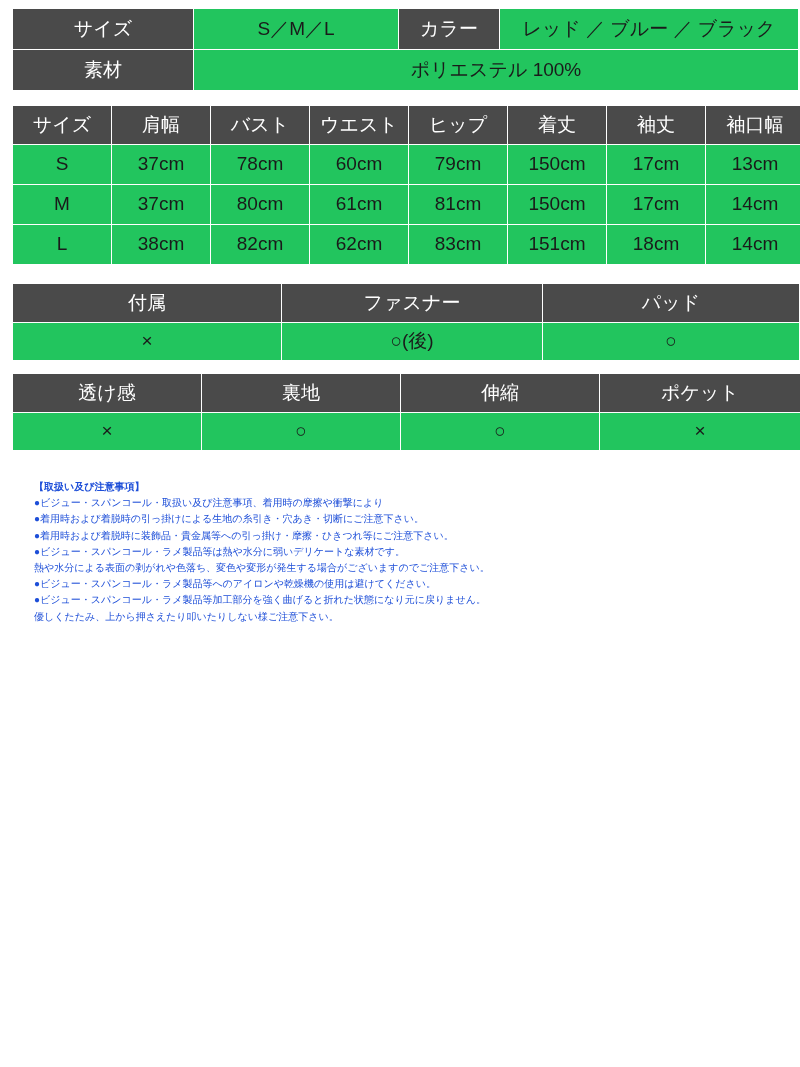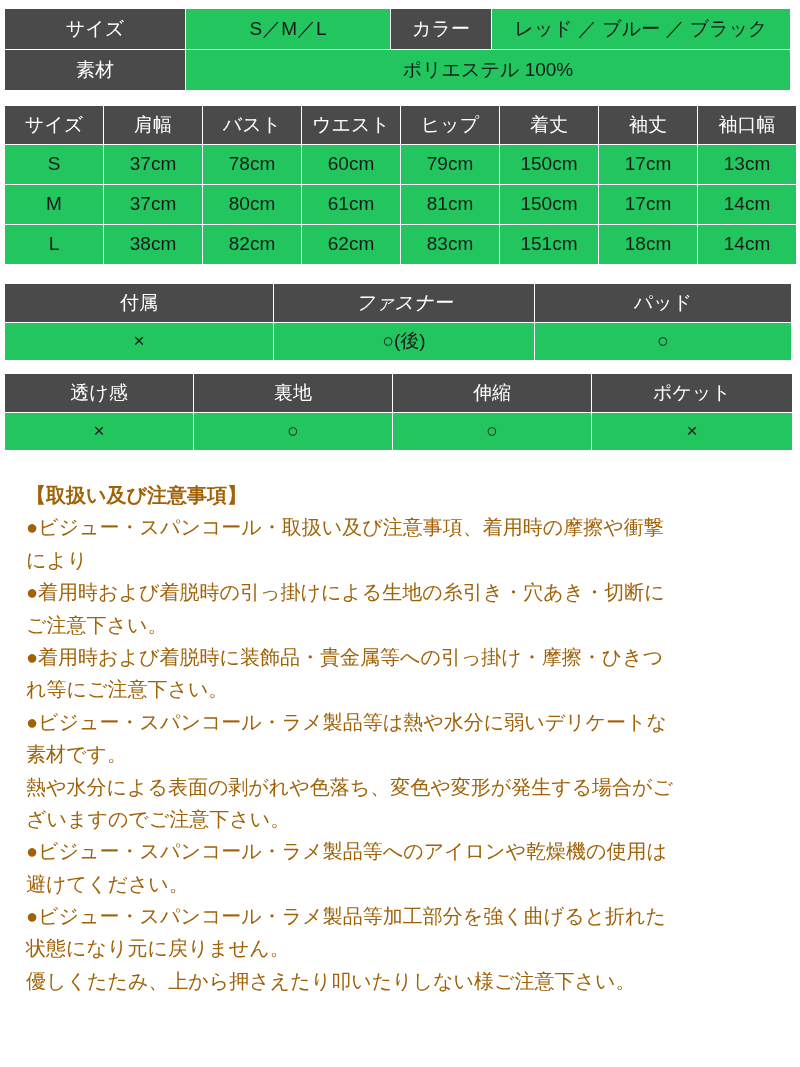--- a/index.html
+++ b/index.html
@@ -12,21 +12,21 @@
     height: 1067px;
     font-family: "Liberation Sans", "DejaVu Sans", sans-serif;
     color: #1a1a1a;
     -webkit-font-smoothing: antialiased;
   }
   .page {
     width: 684px;
     height: 1067px;
     position: relative;
     box-sizing: border-box;
-    padding: 8px 8px 0 4px;
+    padding: 8px 8px 0 12px;
     border-radius: 8px;
   }
   table {
     border-collapse: collapse;
     width: 784px;
     table-layout: fixed;
   }
   td, th {
     border: 1px solid #ffffff;
     text-align: center;
@@ -57,36 +57,36 @@
   .spacer-18 { height: 18px; }
 
   
   .t2 td { height: 39px; font-size: 19px; }
   .t2 .col-size { width: 98px; }
   .t2 .col { width: 98px; }
 
   
   .t3 td { height: 37px; }
   .t3 .a1 { width: 268px; }
-  .t3 .a2 { width: 260px; font-style: italic; }
+  .t3 .a2 { width: 260px; }
   .t3 .a3 { width: 256px; }
 
   
   .t4 td { height: 37px; }
   .t4 .b1 { width: 188px; }
   .t4 .b2 { width: 198px; }
   .t4 .b3 { width: 198px; }
   .t4 .b4 { width: 200px; }
 
   .notes {
     margin-top: 28px;
     padding-left: 22px;
-    font-size: 20px;
+    font-size: 10px;
     line-height: 1.62;
-    color: #a16207;
+    color: #1d4ed8;
   }
   .notes .title {
     font-weight: bold;
   }
   .notes p {
     margin: 0;
   }
 </style>
 </head>
 <body>

